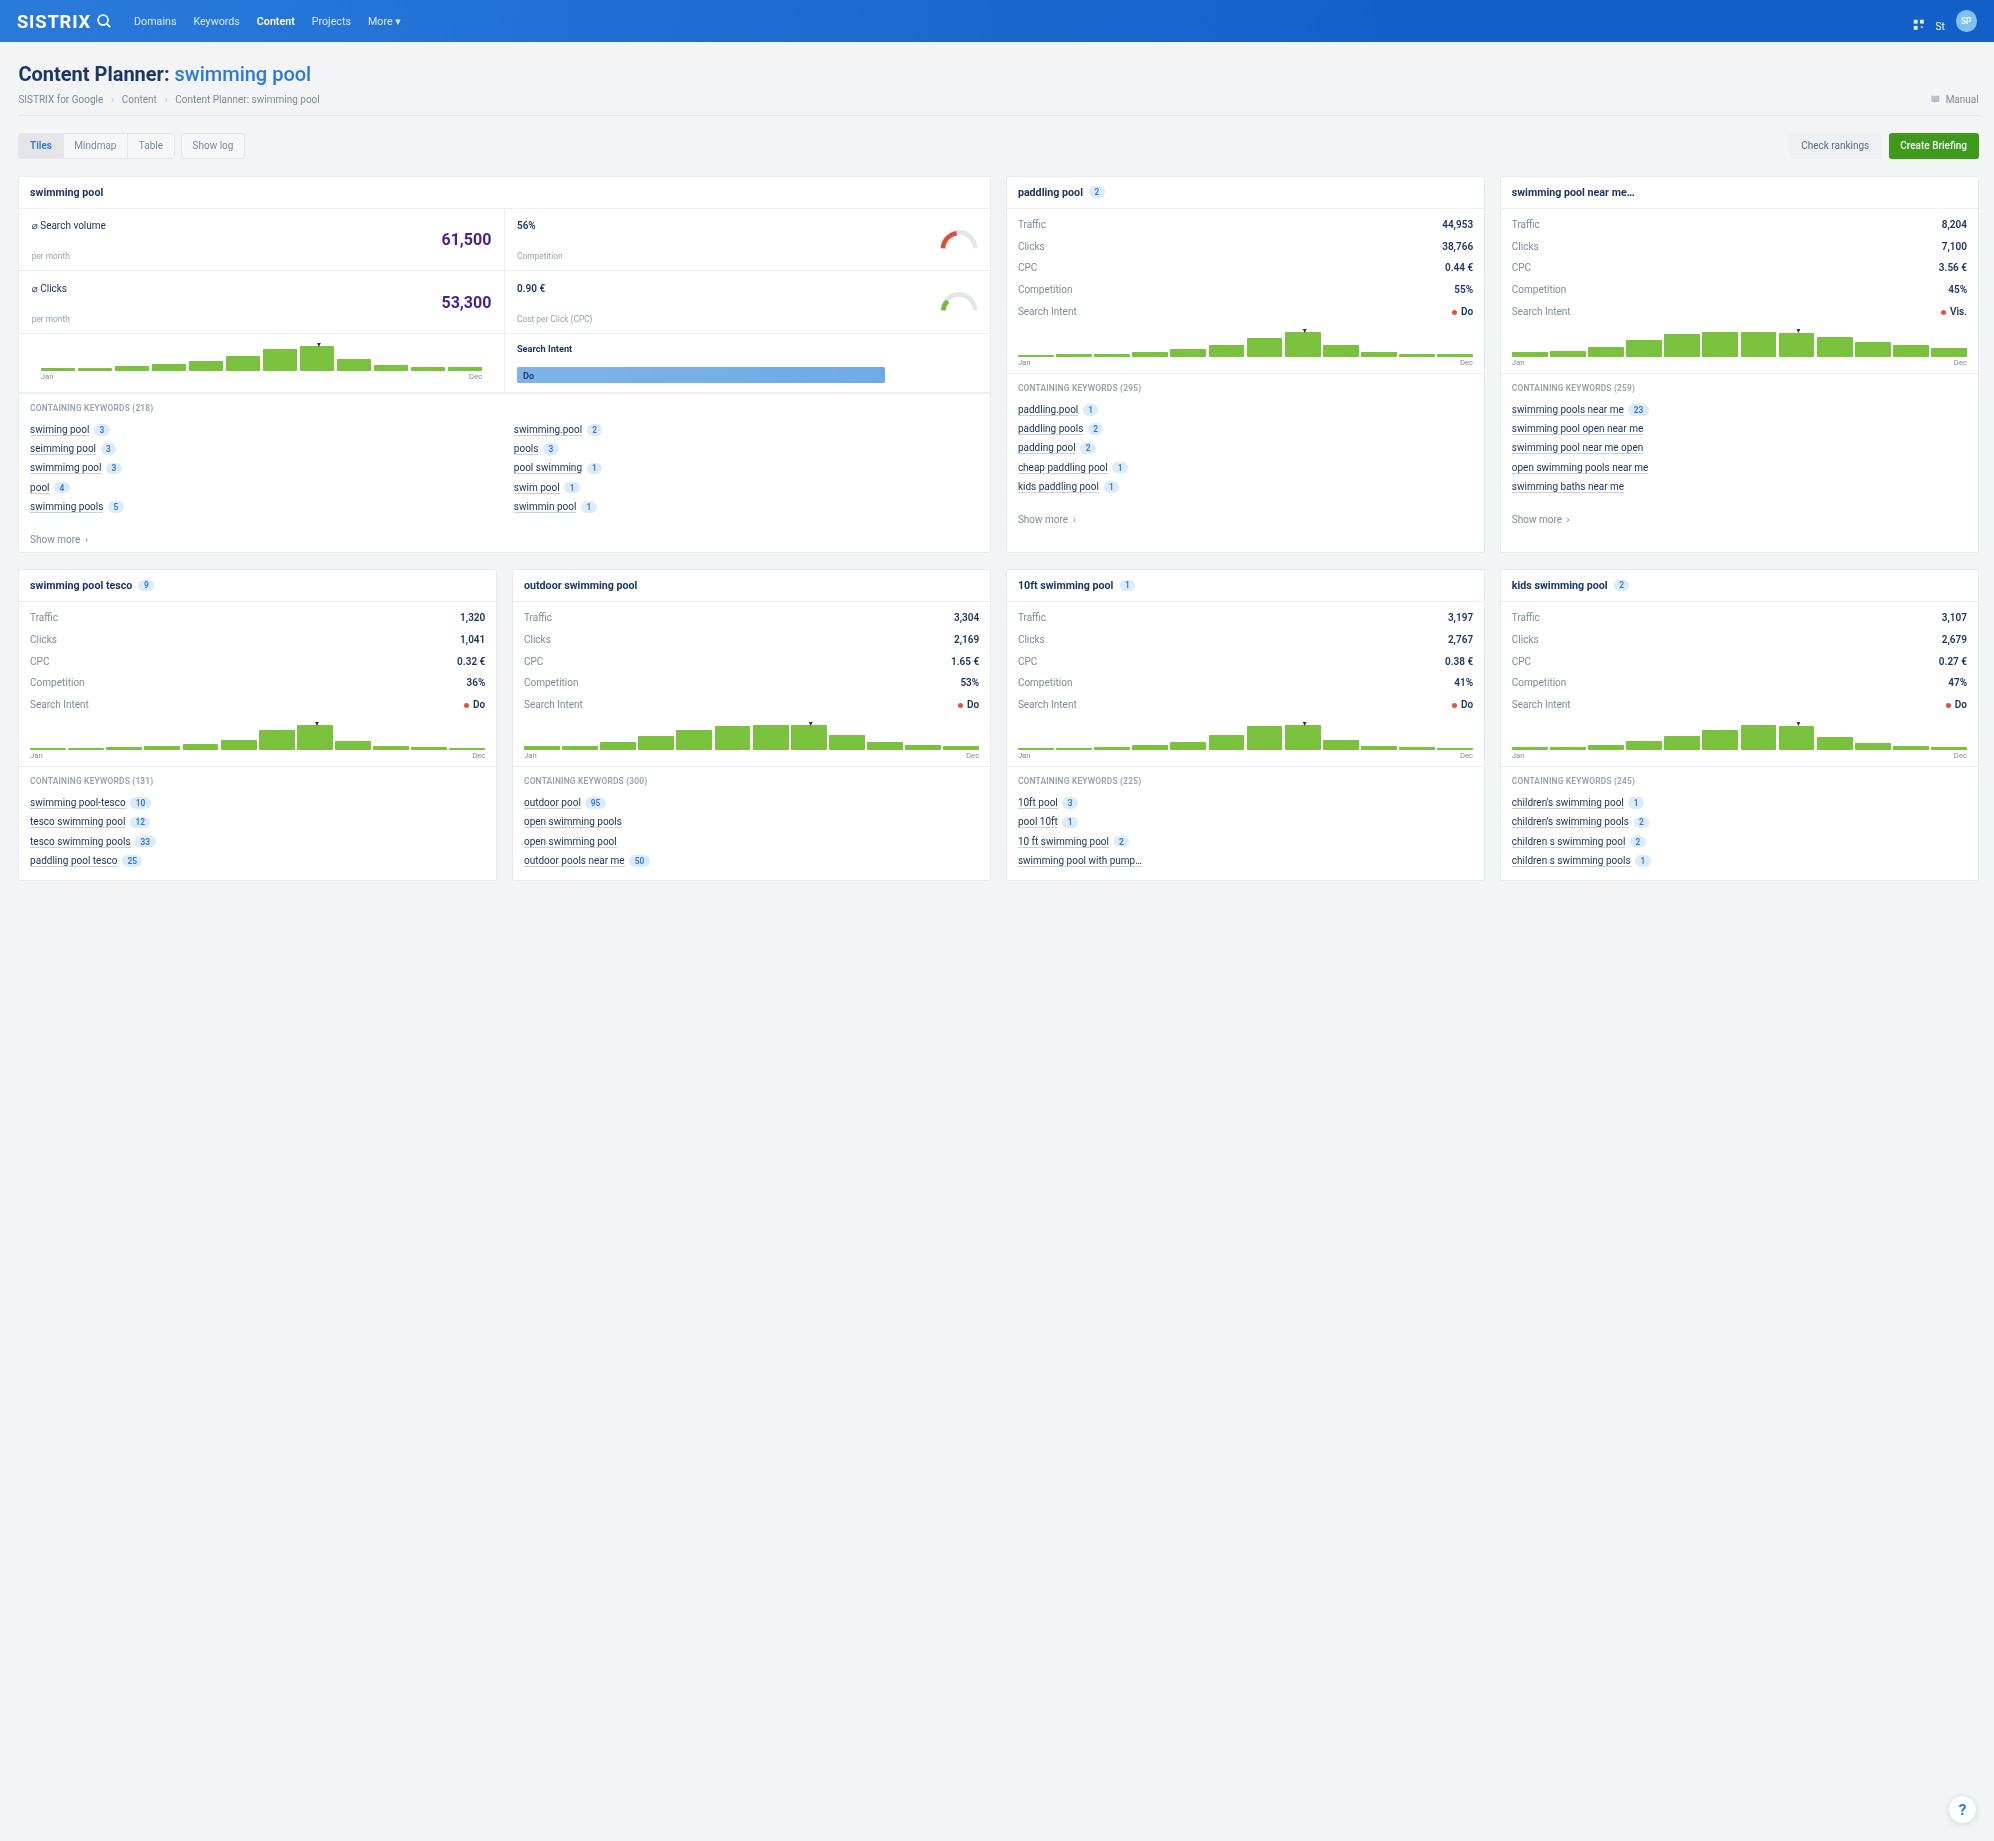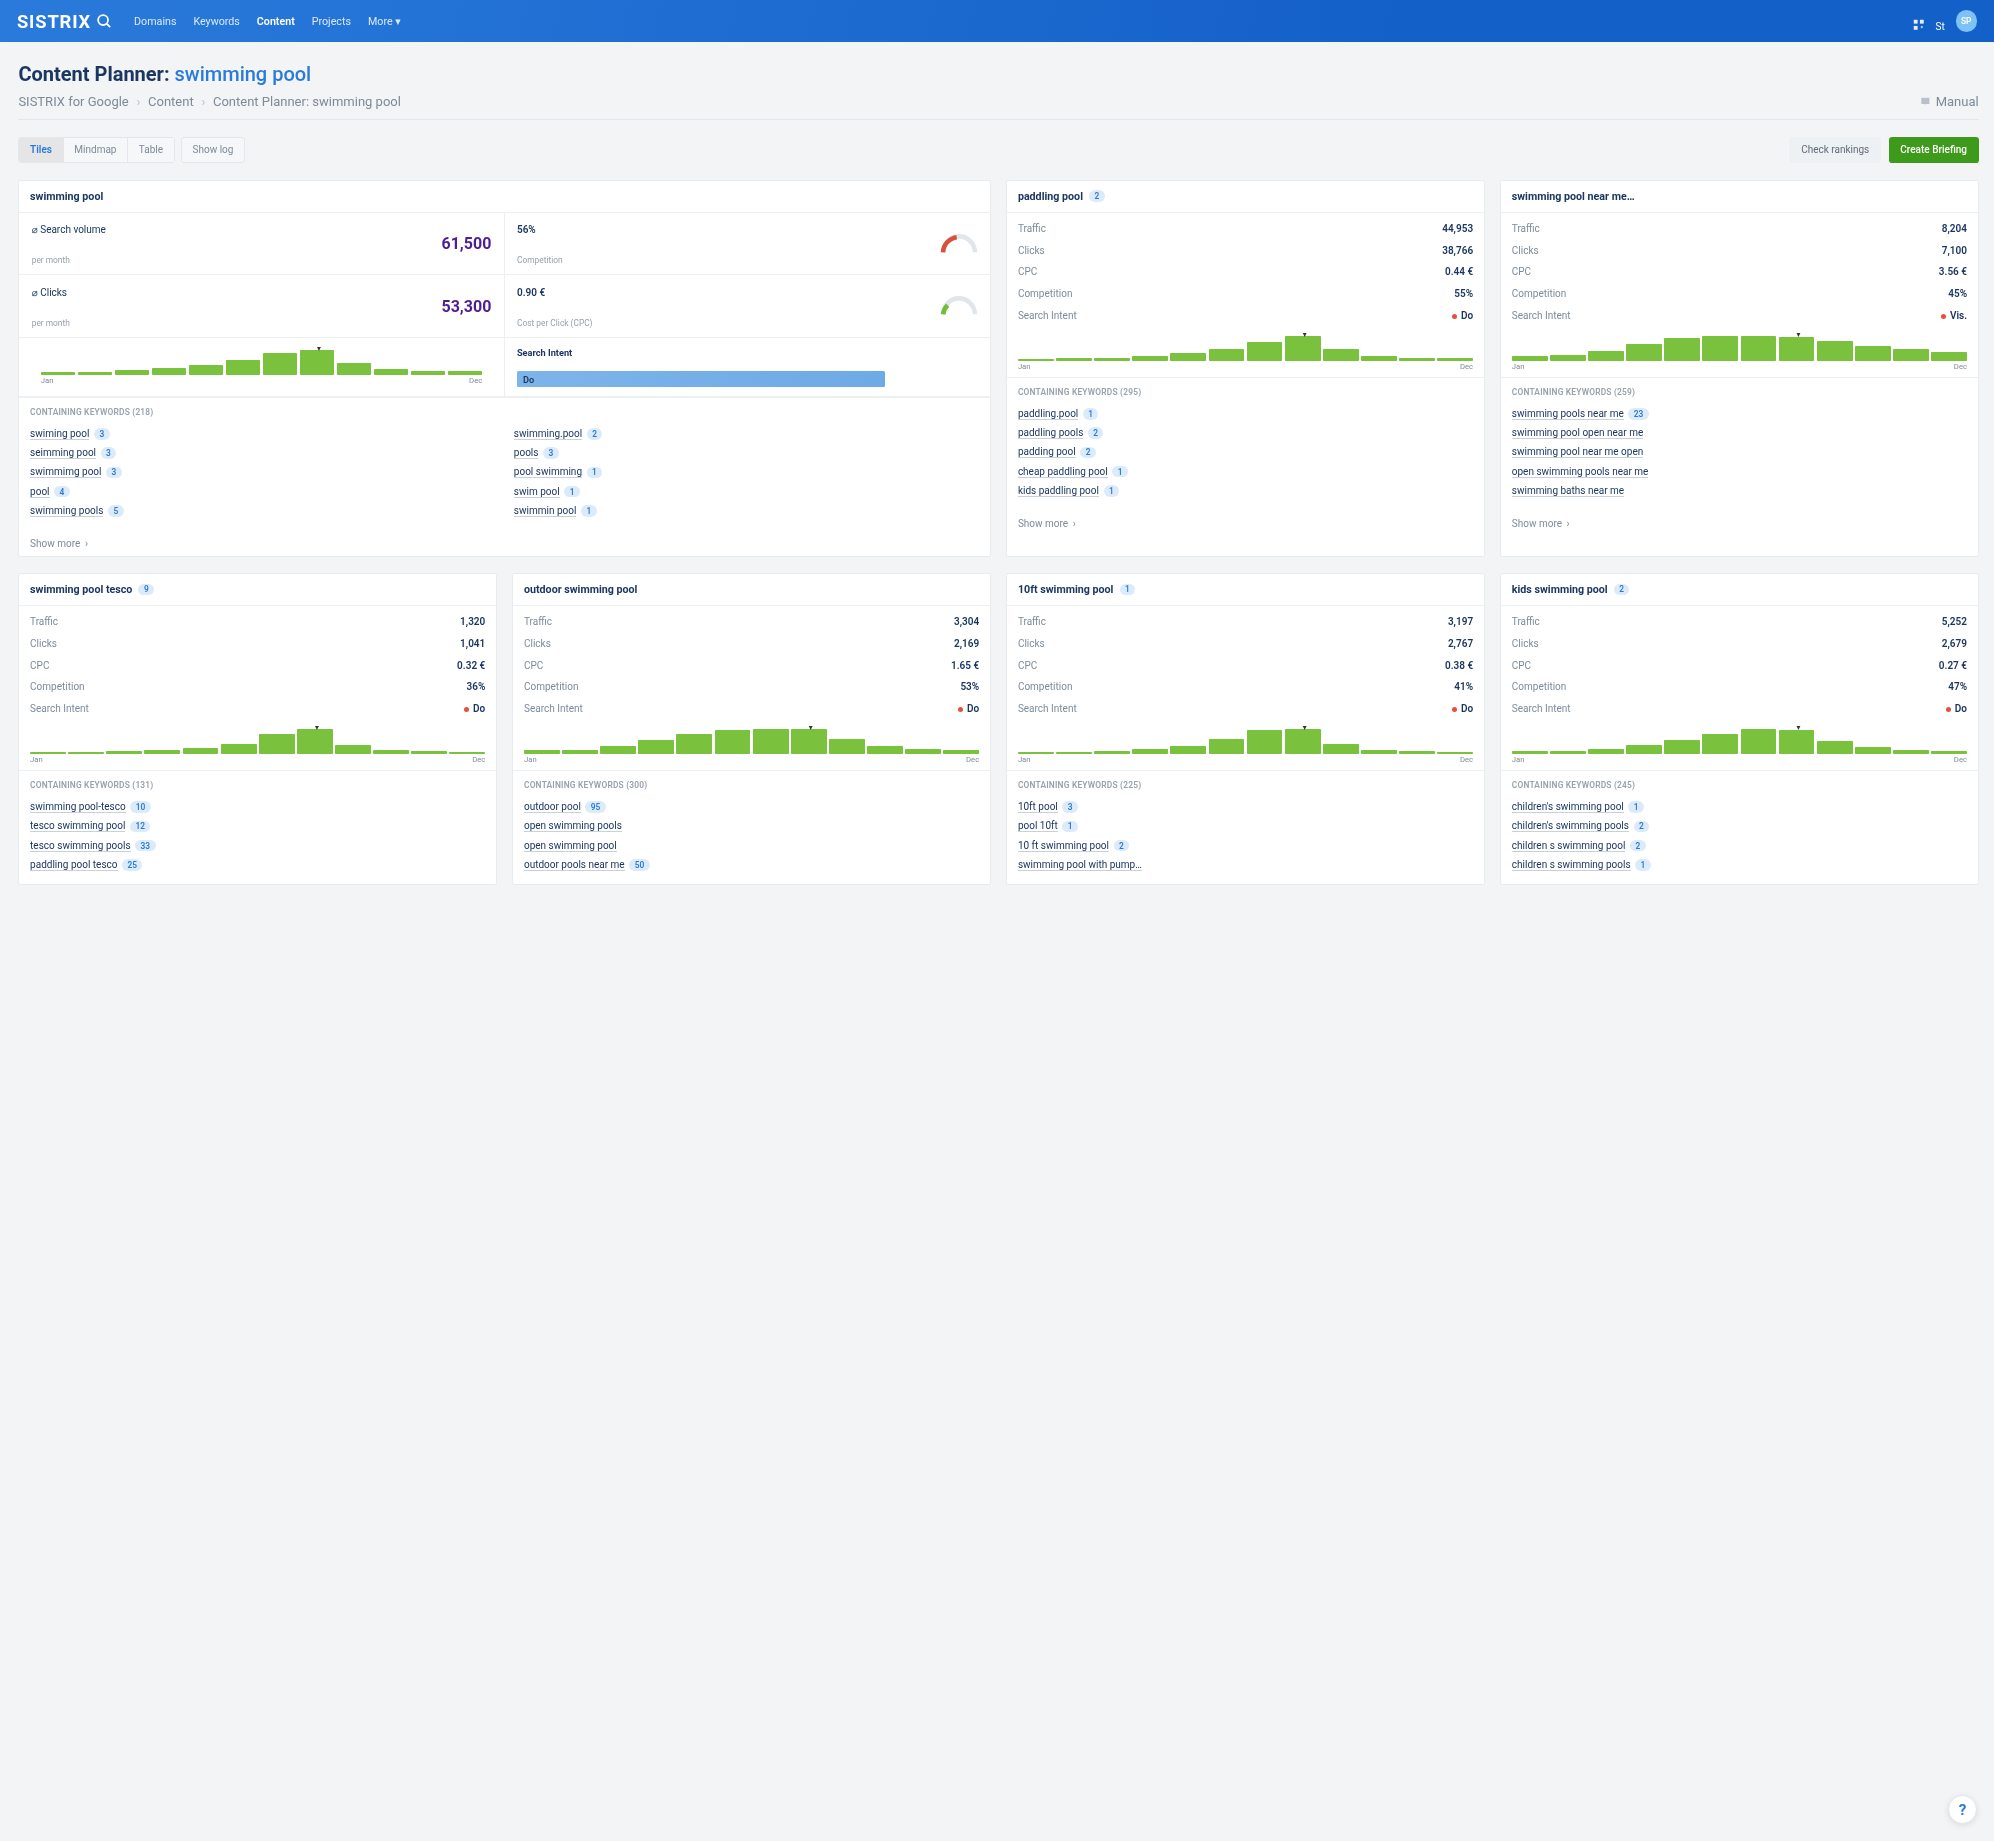--- a/index.html
+++ b/index.html
@@ -13,21 +13,21 @@
   .topbar-right{margin-left:auto;display:flex;align-items:flex-end;gap:10.7px}
   .grid-icon{width:12.3px;height:12.3px;opacity:.9}
   .avatar{width:21.5px;height:21.5px;border-radius:50%;background:#7ec2f5;display:flex;align-items:center;justify-content:center;font-size:8.4px;font-weight:600;color:#fff}
   .layout{display:flex;min-height:calc(100vh - 42px)}
   .sidebar{width:143px;background:#f2f4f6;padding:18.4px 17px;font-size:10px}
   .sidebar-title{color:#1b3761;font-weight:700;font-size:9.2px;letter-spacing:0.3px;margin-bottom:9.2px}
   .sidebar-item{color:#555;margin-bottom:7.7px;cursor:pointer}
   .main{flex:1;background:#f2f4f6;padding:20px 15.3px 31px 18.4px}
   .page-title{font-size:20px;font-weight:700;color:#1b3761;margin-bottom:7.7px}
   .page-title .kw{color:#2a7adb;font-weight:500}
-  .crumbs{display:flex;align-items:center;color:#7d8b99;font-size:13px;gap:7.7px;border-bottom:0.8px solid #e3e7eb;padding-bottom:10.7px;margin-bottom:17px}
+  .crumbs{display:flex;align-items:center;color:#7d8b99;font-size:10px;gap:7.7px;border-bottom:0.8px solid #e3e7eb;padding-bottom:10.7px;margin-bottom:17px}
   .crumbs .sep{color:#b8c1cb}
   .crumbs .manual{margin-left:auto;display:flex;align-items:center;gap:4.6px}
   .toolbar{display:flex;gap:6.1px;margin-bottom:17px}
   .tabgroup{display:flex;border:0.8px solid #e3e7eb;border-radius:3.1px;overflow:hidden;background:#fff}
   .tab{padding:6.1px 10.7px;font-size:10px;color:#7d8b99;cursor:pointer;border-right:0.8px solid #e3e7eb}
   .tab:last-child{border-right:none}
   .tab.active{color:#2a7adb;background:#e5e5e5;font-weight:600}
   .tab.dim{background:#f5f7f9}
   .btn{padding:6.1px 10.7px;border-radius:3.1px;font-size:10px;cursor:pointer;border:0.8px solid transparent}
   .btn-light{background:#eef1f4;color:#5f6b78}
@@ -591,21 +591,21 @@
           </div>
         </div>
         <div class="tile">
           <div class="tile-head">
             <span class="tile-title">kids swimming pool</span>
             <span class="pill">2</span>
           </div>
           <div class="kvlist">
             <div class="kv">
               <span class="k">Traffic</span>
-              <span class="v">5,252</span>
+              <span class="v">3,107</span>
             </div>
             <div class="kv">
               <span class="k">Clicks</span>
               <span class="v">2,679</span>
             </div>
             <div class="kv">
               <span class="k">CPC</span>
               <span class="v">0.27 €</span>
             </div>
             <div class="kv">

